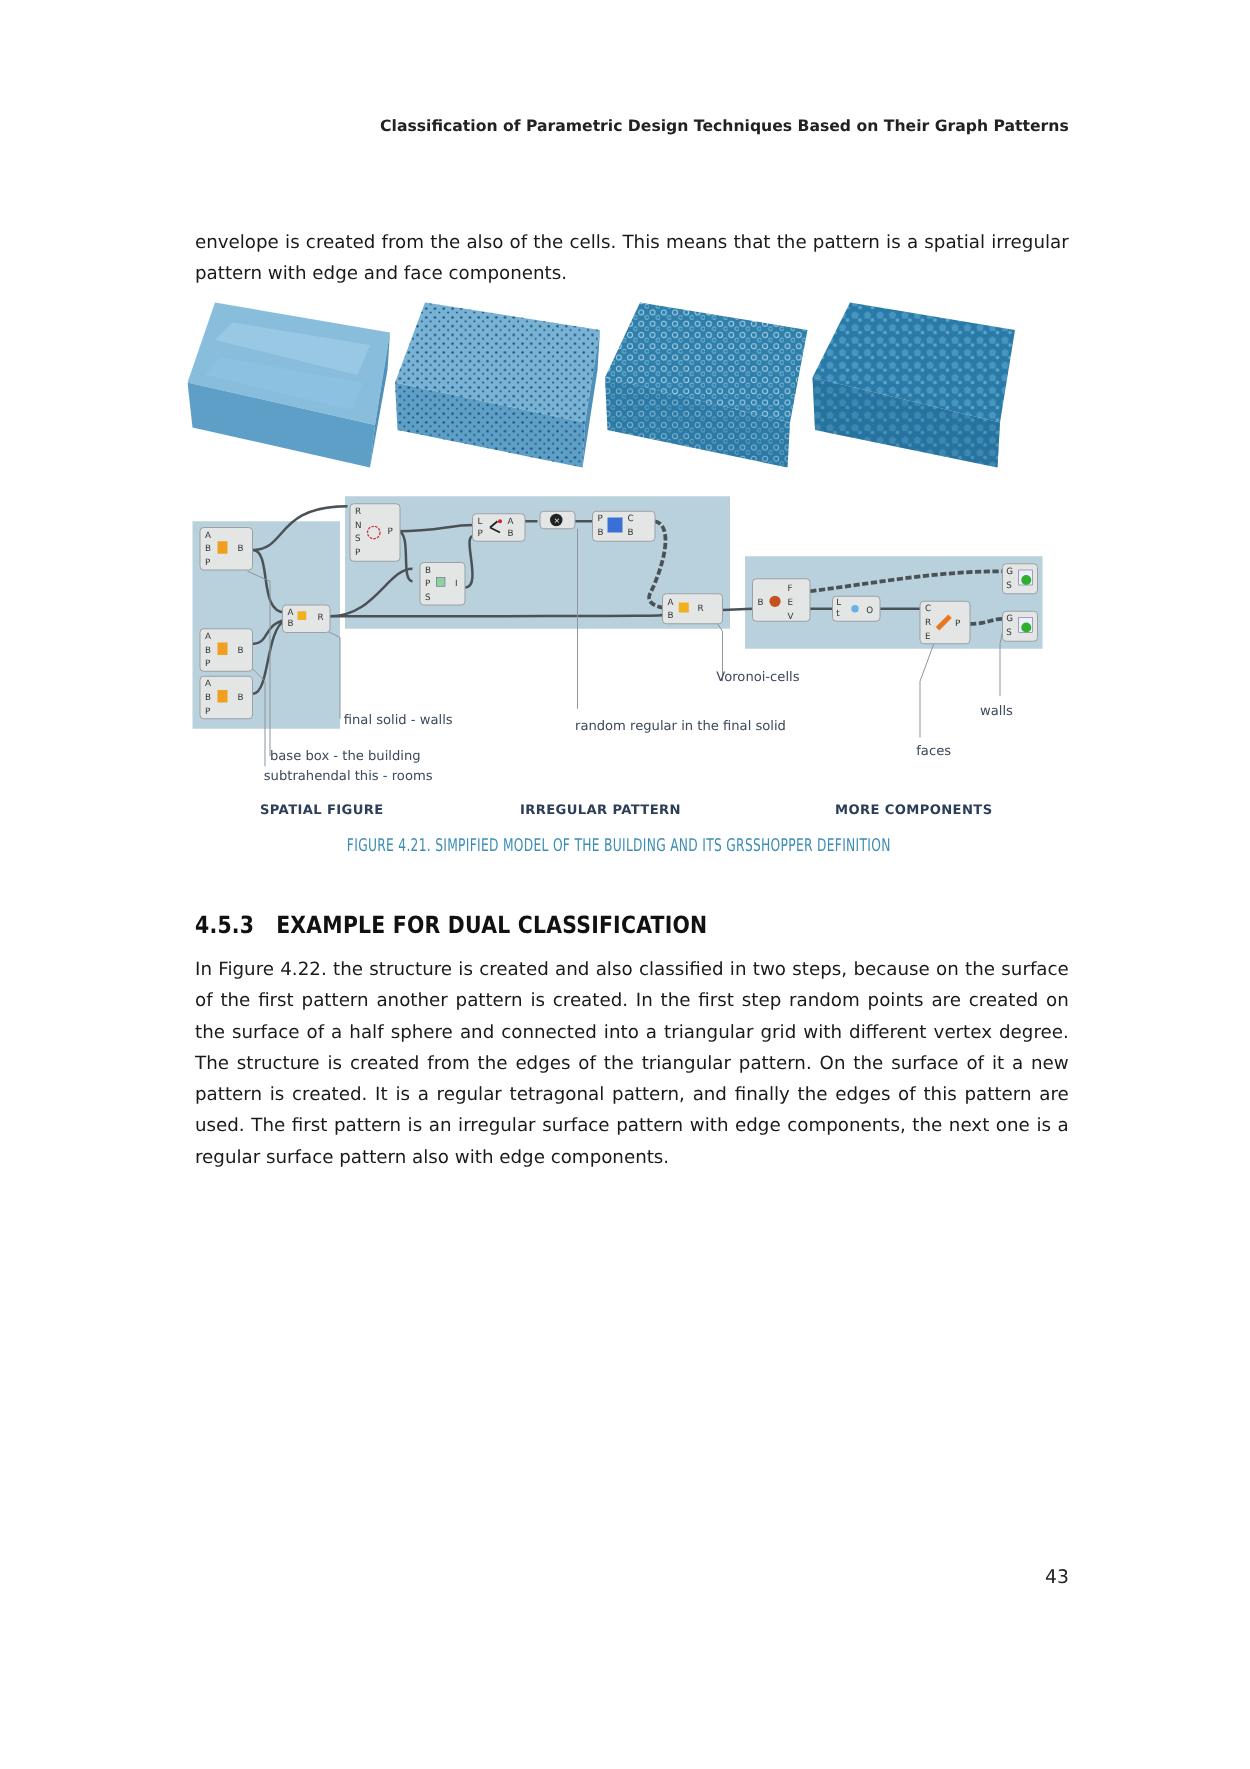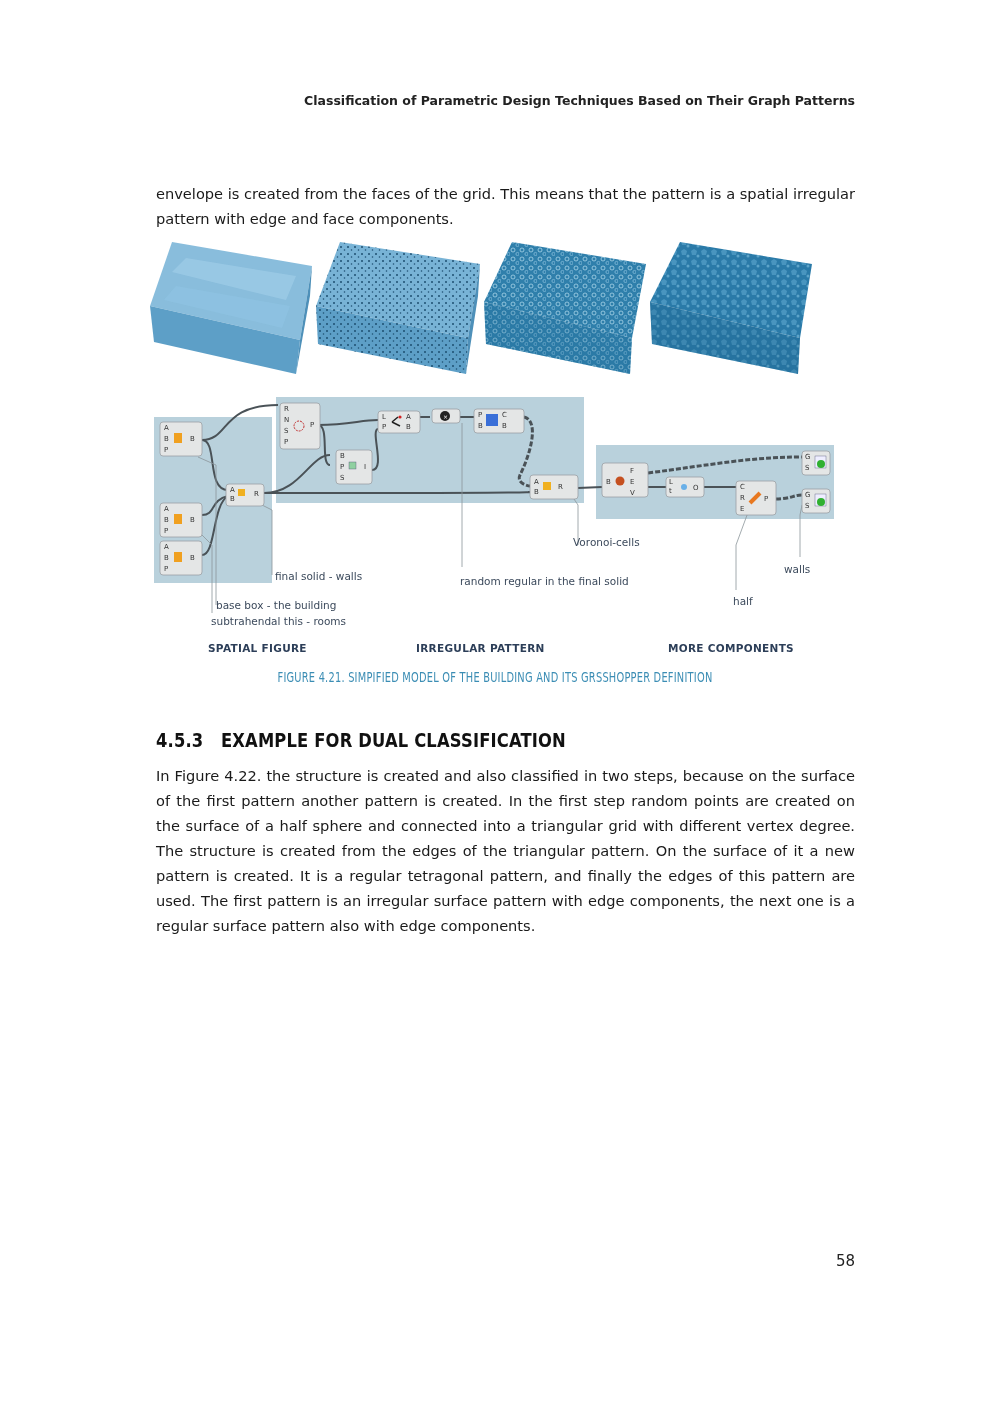--- a/index.html
+++ b/index.html
@@ -20,21 +20,21 @@
   .caption{position:absolute;top:669px;left:0;width:990px;text-align:center;font-family:"DejaVu Sans Condensed","DejaVu Sans",sans-serif;font-size:14px;color:#3b8db4;letter-spacing:0.3px;transform:scaleX(0.78);transform-origin:495px 0;}
   .heading{position:absolute;top:729px;left:156px;font-size:19px;font-weight:bold;color:#111;transform:scaleX(0.86);transform-origin:0 0;letter-spacing:0.2px;}
   .para2{top:763px;}
   .page-number{position:absolute;top:1252px;left:836px;font-size:15px;color:#222;}
 </style>
 </head>
 <body>
 
 <div class="running-header">Classification of Parametric Design Techniques Based on Their Graph Patterns</div>
 
-<p class="para para1" style="margin:0">envelope is created from the faces of the grid. This means that the pattern is a spatial irregular pattern with edge and face components.</p>
+<p class="para para1" style="margin:0">envelope is created from the also of the cells. This means that the pattern is a spatial irregular pattern with edge and face components.</p>
 
 <svg class="renders" viewBox="0 0 670 140">
   <defs>
     <pattern id="dots" width="7" height="7" patternUnits="userSpaceOnUse">
       <rect width="7" height="7" fill="none"></rect>
       <circle cx="2" cy="2" r="1" fill="#1d4f70"></circle>
       <circle cx="5.5" cy="5" r="0.8" fill="#1d4f70"></circle>
     </pattern>
     <pattern id="cells" width="9" height="9" patternUnits="userSpaceOnUse">
       <rect width="9" height="9" fill="#2f7fab"></rect>
@@ -224,25 +224,25 @@
     <circle cx="671" cy="107" r="4" fill="#30b030"></circle>
   </g>
 </svg>
 
 <div class="ann" style="top:570px;left:275px">final solid - walls</div>
 <div class="ann" style="top:599px;left:216px">base box - the building</div>
 <div class="ann" style="top:615px;left:211px">subtrahendal this - rooms</div>
 <div class="ann" style="top:536px;left:573px">Voronoi-cells</div>
 <div class="ann" style="top:575px;left:460px">random regular in the final solid</div>
 <div class="ann" style="top:563px;left:784px">walls</div>
-<div class="ann" style="top:595px;left:733px">half</div>
+<div class="ann" style="top:595px;left:733px">faces</div>
 
 <div class="section-label" style="left:208px">SPATIAL FIGURE</div>
 <div class="section-label" style="left:416px">IRREGULAR PATTERN</div>
 <div class="section-label" style="left:668px">MORE COMPONENTS</div>
 
 <div class="caption">FIGURE 4.21. SIMPIFIED MODEL OF THE BUILDING AND ITS GRSSHOPPER DEFINITION</div>
 
 <div class="heading" style="white-space:pre">4.5.3   EXAMPLE FOR DUAL CLASSIFICATION</div>
 
 <p class="para para2" style="margin:0">In Figure 4.22. the structure is created and also classified in two steps, because on the surface of the first pattern another pattern is created. In the first step random points are created on the surface of a half sphere and connected into a triangular grid with different vertex degree. The structure is created from the edges of the triangular pattern. On the surface of it a new pattern is created. It is a regular tetragonal pattern, and finally the edges of this pattern are used. The first pattern is an irregular surface pattern with edge components, the next one is a regular surface pattern also with edge components.</p>
 
-<div class="page-number">58</div>
+<div class="page-number">43</div>
 
 </body></html>

